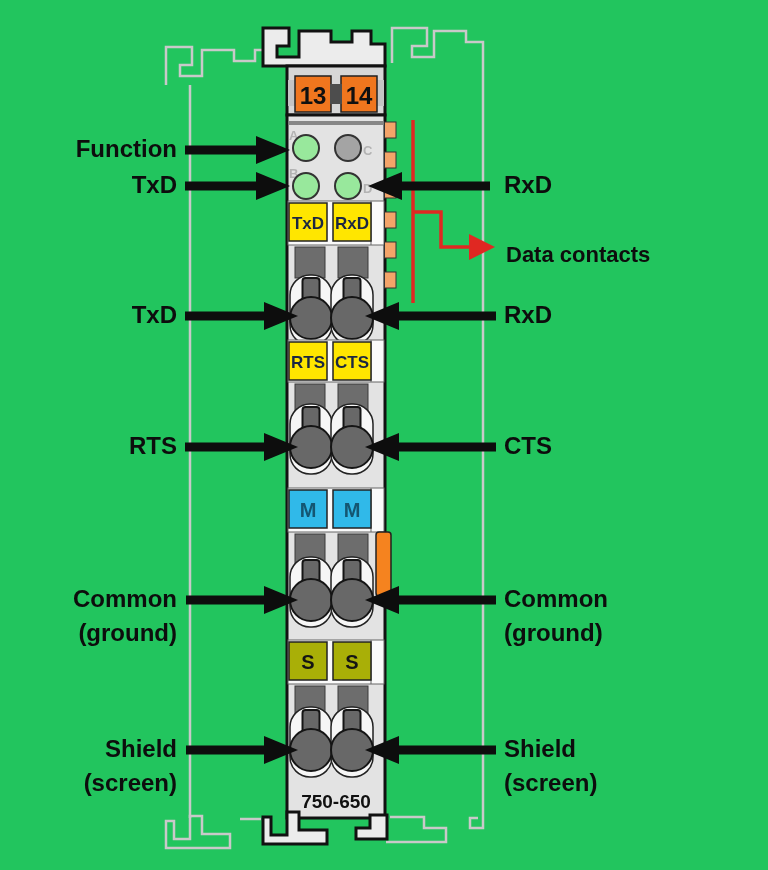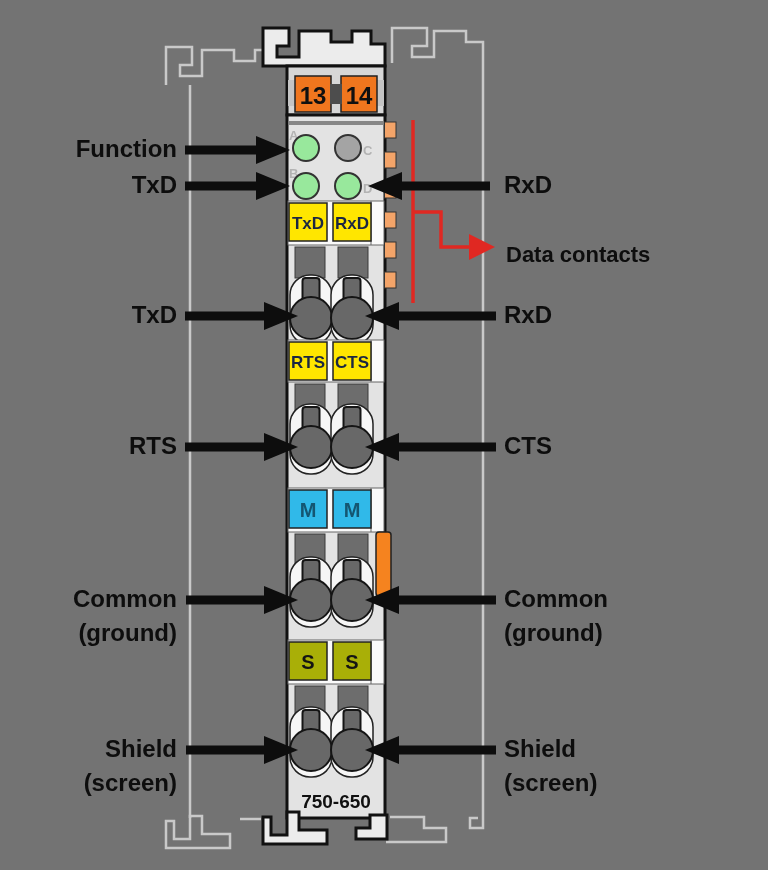--- a/index.html
+++ b/index.html
@@ -1,16 +1,16 @@
 <!DOCTYPE html>
 <html><head>
 <meta charset="utf-8">
 <style>
   html,body{margin:0;padding:0;background:#ffffff;}
-  .canvas{position:relative;width:768px;height:870px;background:#737373;overflow:hidden;
+  .canvas{position:relative;width:768px;height:870px;background:#22c55e;overflow:hidden;
           font-family:"Liberation Sans",sans-serif;}
   svg{display:block;}
   .t-co{font:700 24px "Liberation Sans",sans-serif;fill:#0d0d0d;}
   .t-dc{font:700 22px "Liberation Sans",sans-serif;fill:#0d0d0d;}
   .t-supply{font:700 24px "Liberation Sans",sans-serif;fill:#101010;}
   .t-marker{font:700 17px "Liberation Sans",sans-serif;fill:#1b2742;}
   .t-m{font:700 20px "Liberation Sans",sans-serif;fill:#145672;}
   .t-s{font:700 20px "Liberation Sans",sans-serif;fill:#141414;}
   .t-led{font:700 13px "Liberation Sans",sans-serif;fill:#b3b3b3;}
   .t-pn{font:700 19px "Liberation Sans",sans-serif;fill:#101010;}

